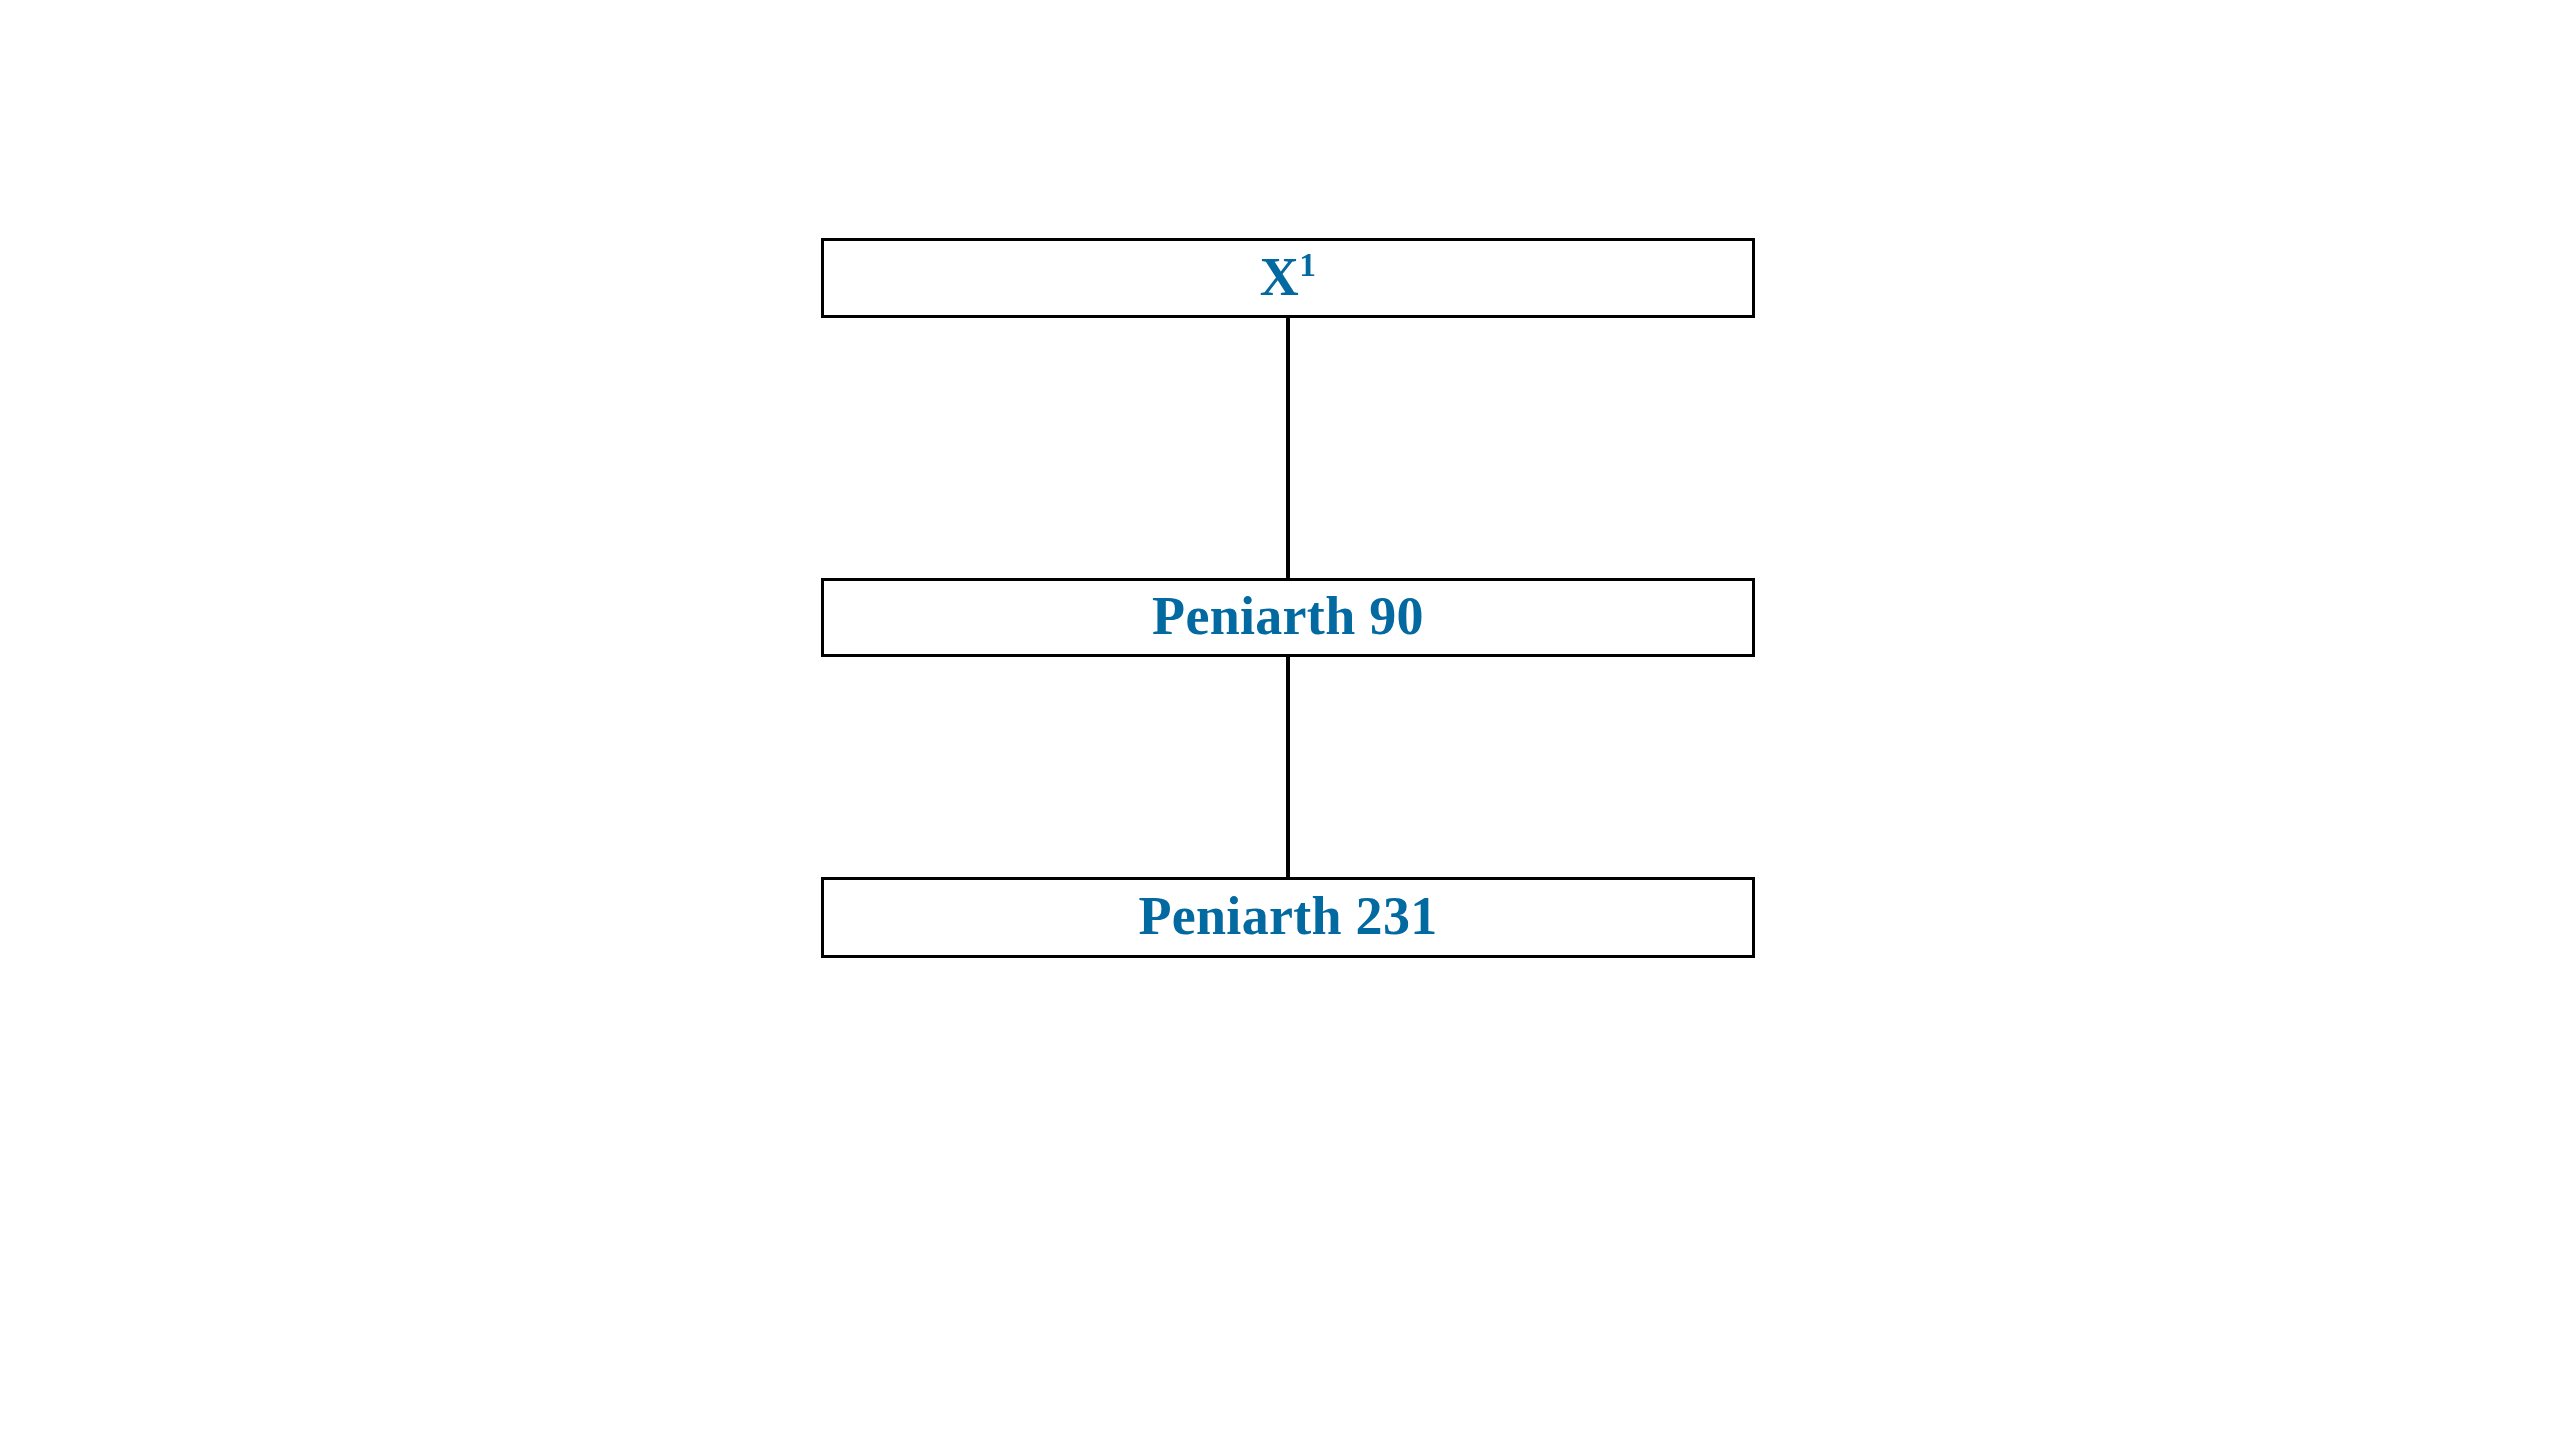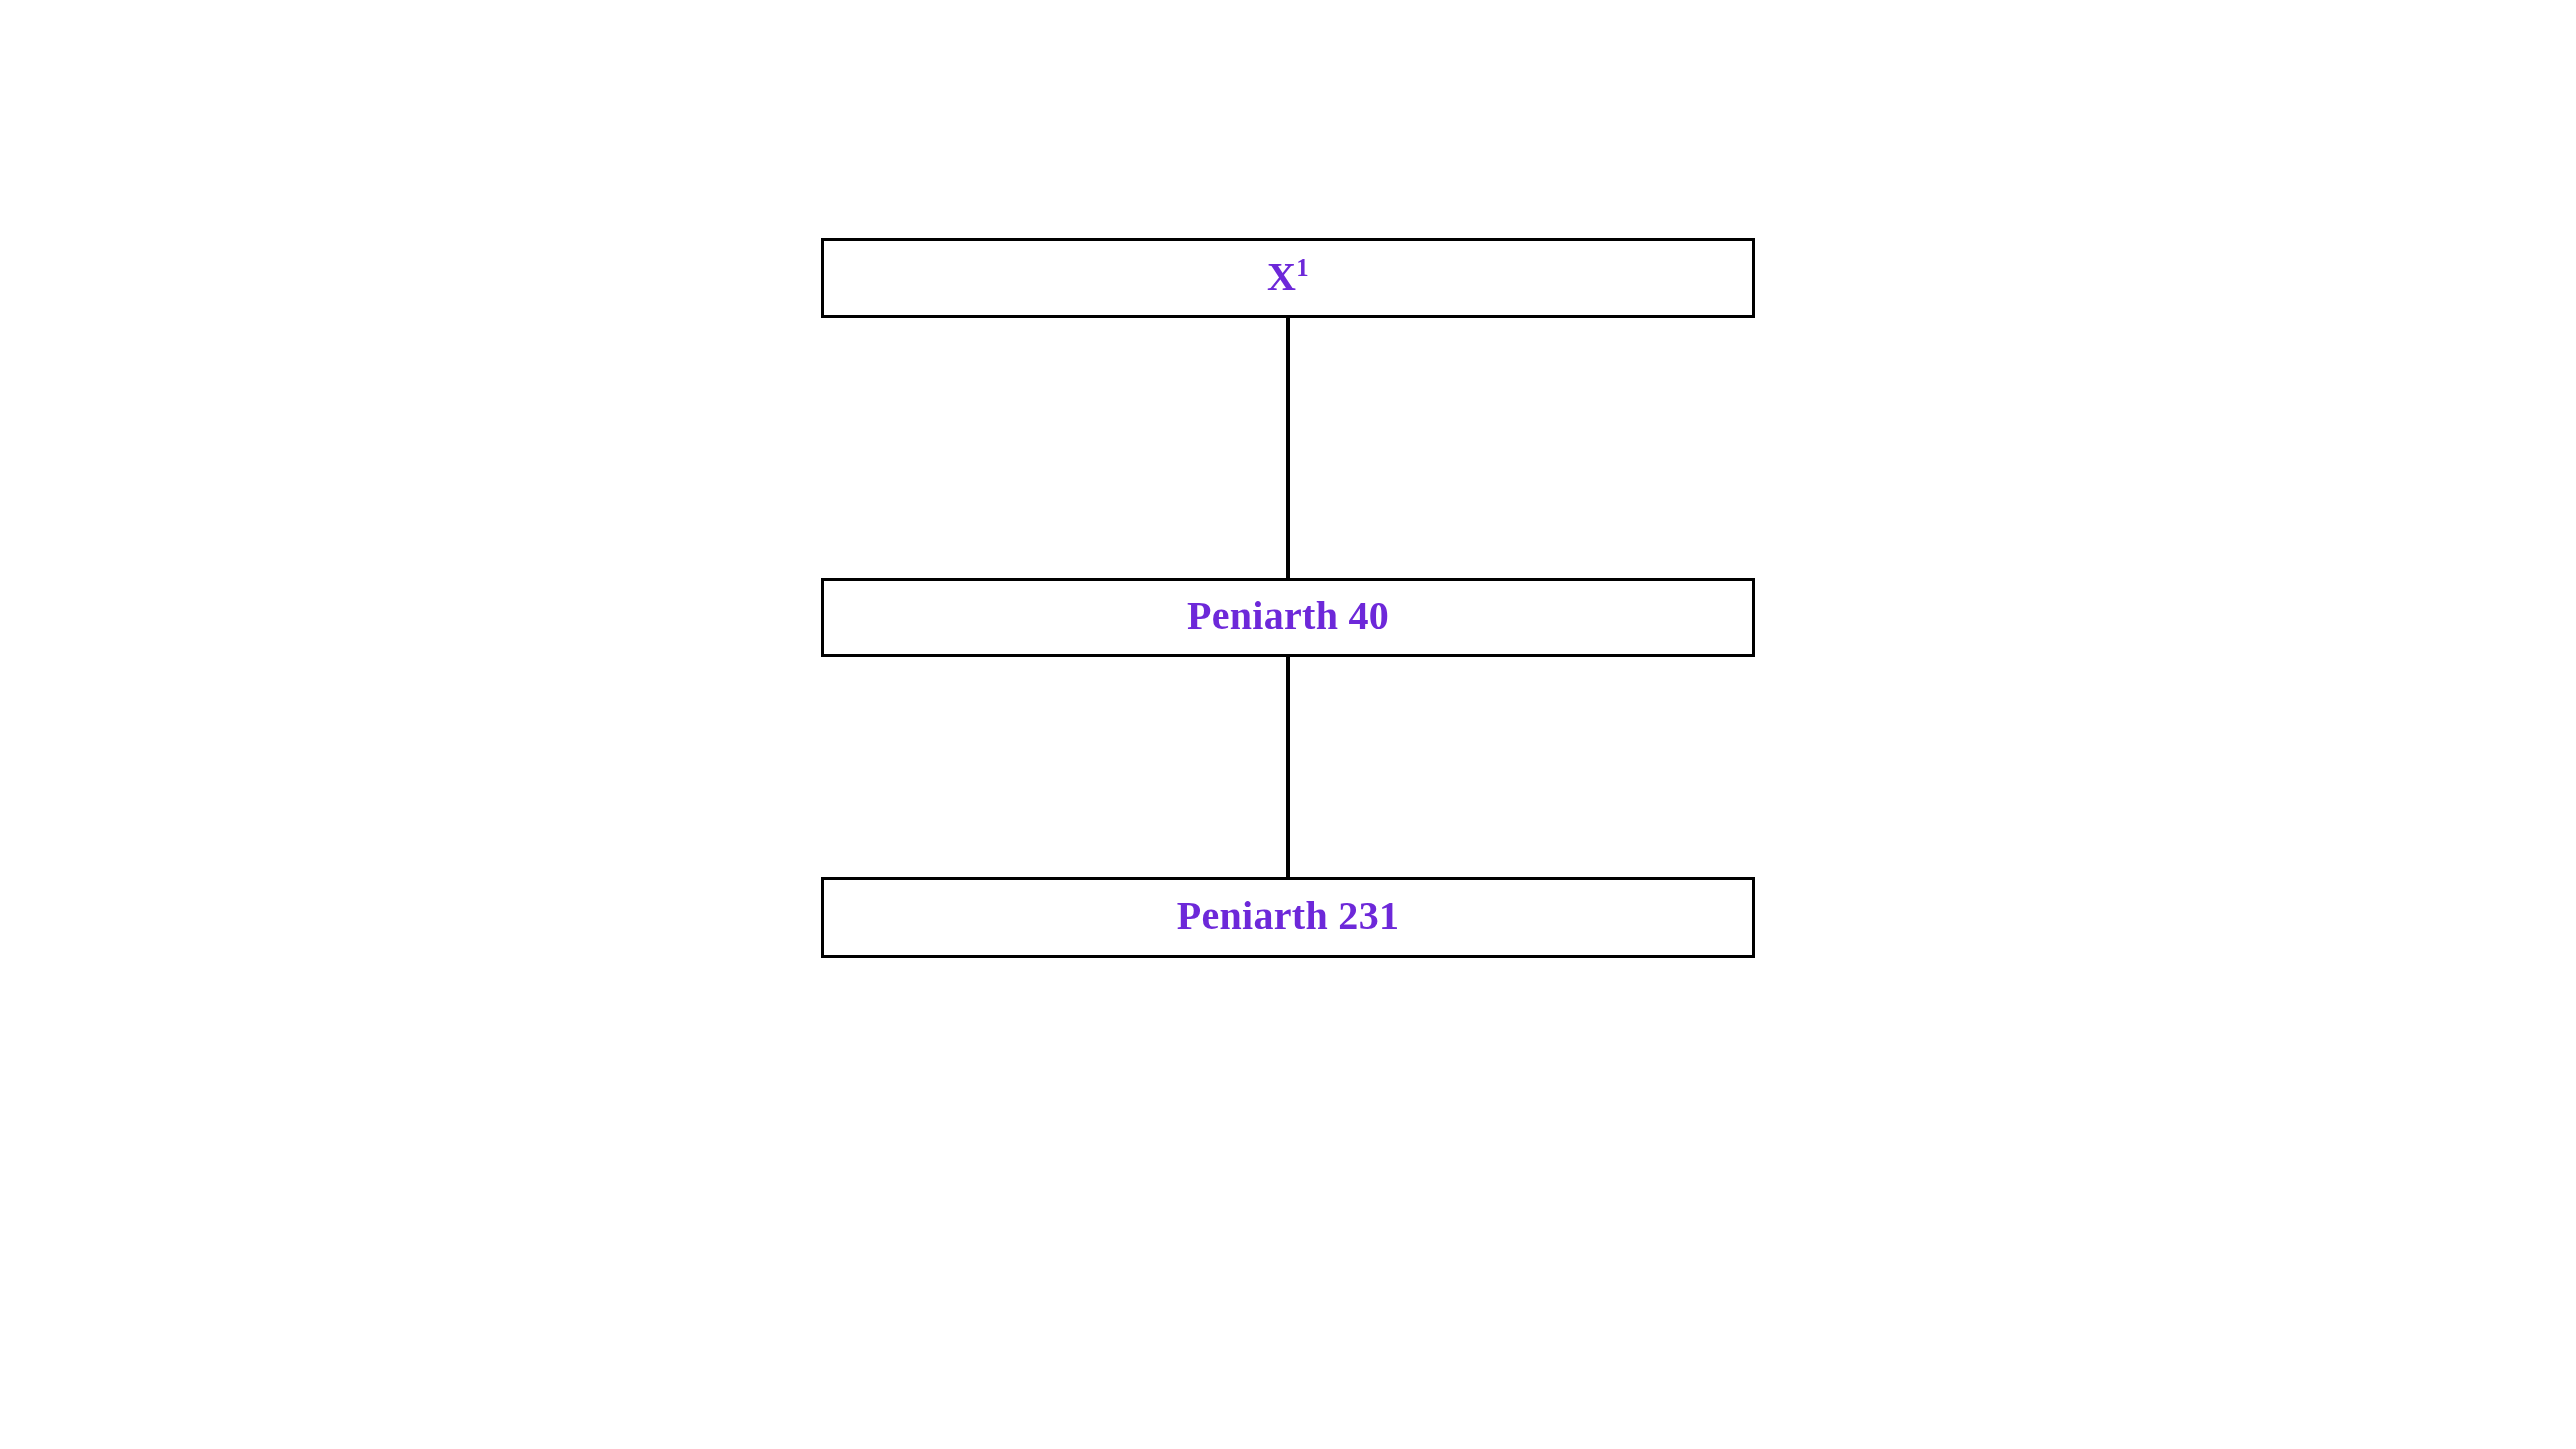--- a/index.html
+++ b/index.html
@@ -24,23 +24,23 @@
     border: 3.9px solid #000000;
     background: #ffffff;
     display: flex;
     align-items: center;
     justify-content: center;
     z-index: 2;
   }
   .node-label {
     font-family: "Liberation Serif", "DejaVu Serif", serif;
     font-weight: bold;
-    font-size: 40px;
+    font-size: 54px;
     line-height: 1;
-    color: #6d28d9;
+    color: #0369a1;
     letter-spacing: 0.3px;
     white-space: nowrap;
     position: relative;
     top: -1.3px;
   }
   .node-label .sup {
     font-size: 0.62em;
     vertical-align: super;
     line-height: 0;
     font-weight: bold;
@@ -91,21 +91,21 @@
 
 <div id="stemma-canvas">
 
   <div class="node-box" id="node-root">
     <span class="node-label"><span>X</span><span class="sup">1</span></span>
   </div>
 
   <div class="connector" id="connector-root-mid"></div>
 
   <div class="node-box" id="node-mid">
-    <span class="node-label">Peniarth 40</span>
+    <span class="node-label">Peniarth 90</span>
   </div>
 
   <div class="connector" id="connector-mid-leaf"></div>
 
   <div class="node-box" id="node-leaf">
     <span class="node-label">Peniarth 231</span>
   </div>
 
 </div>
 

